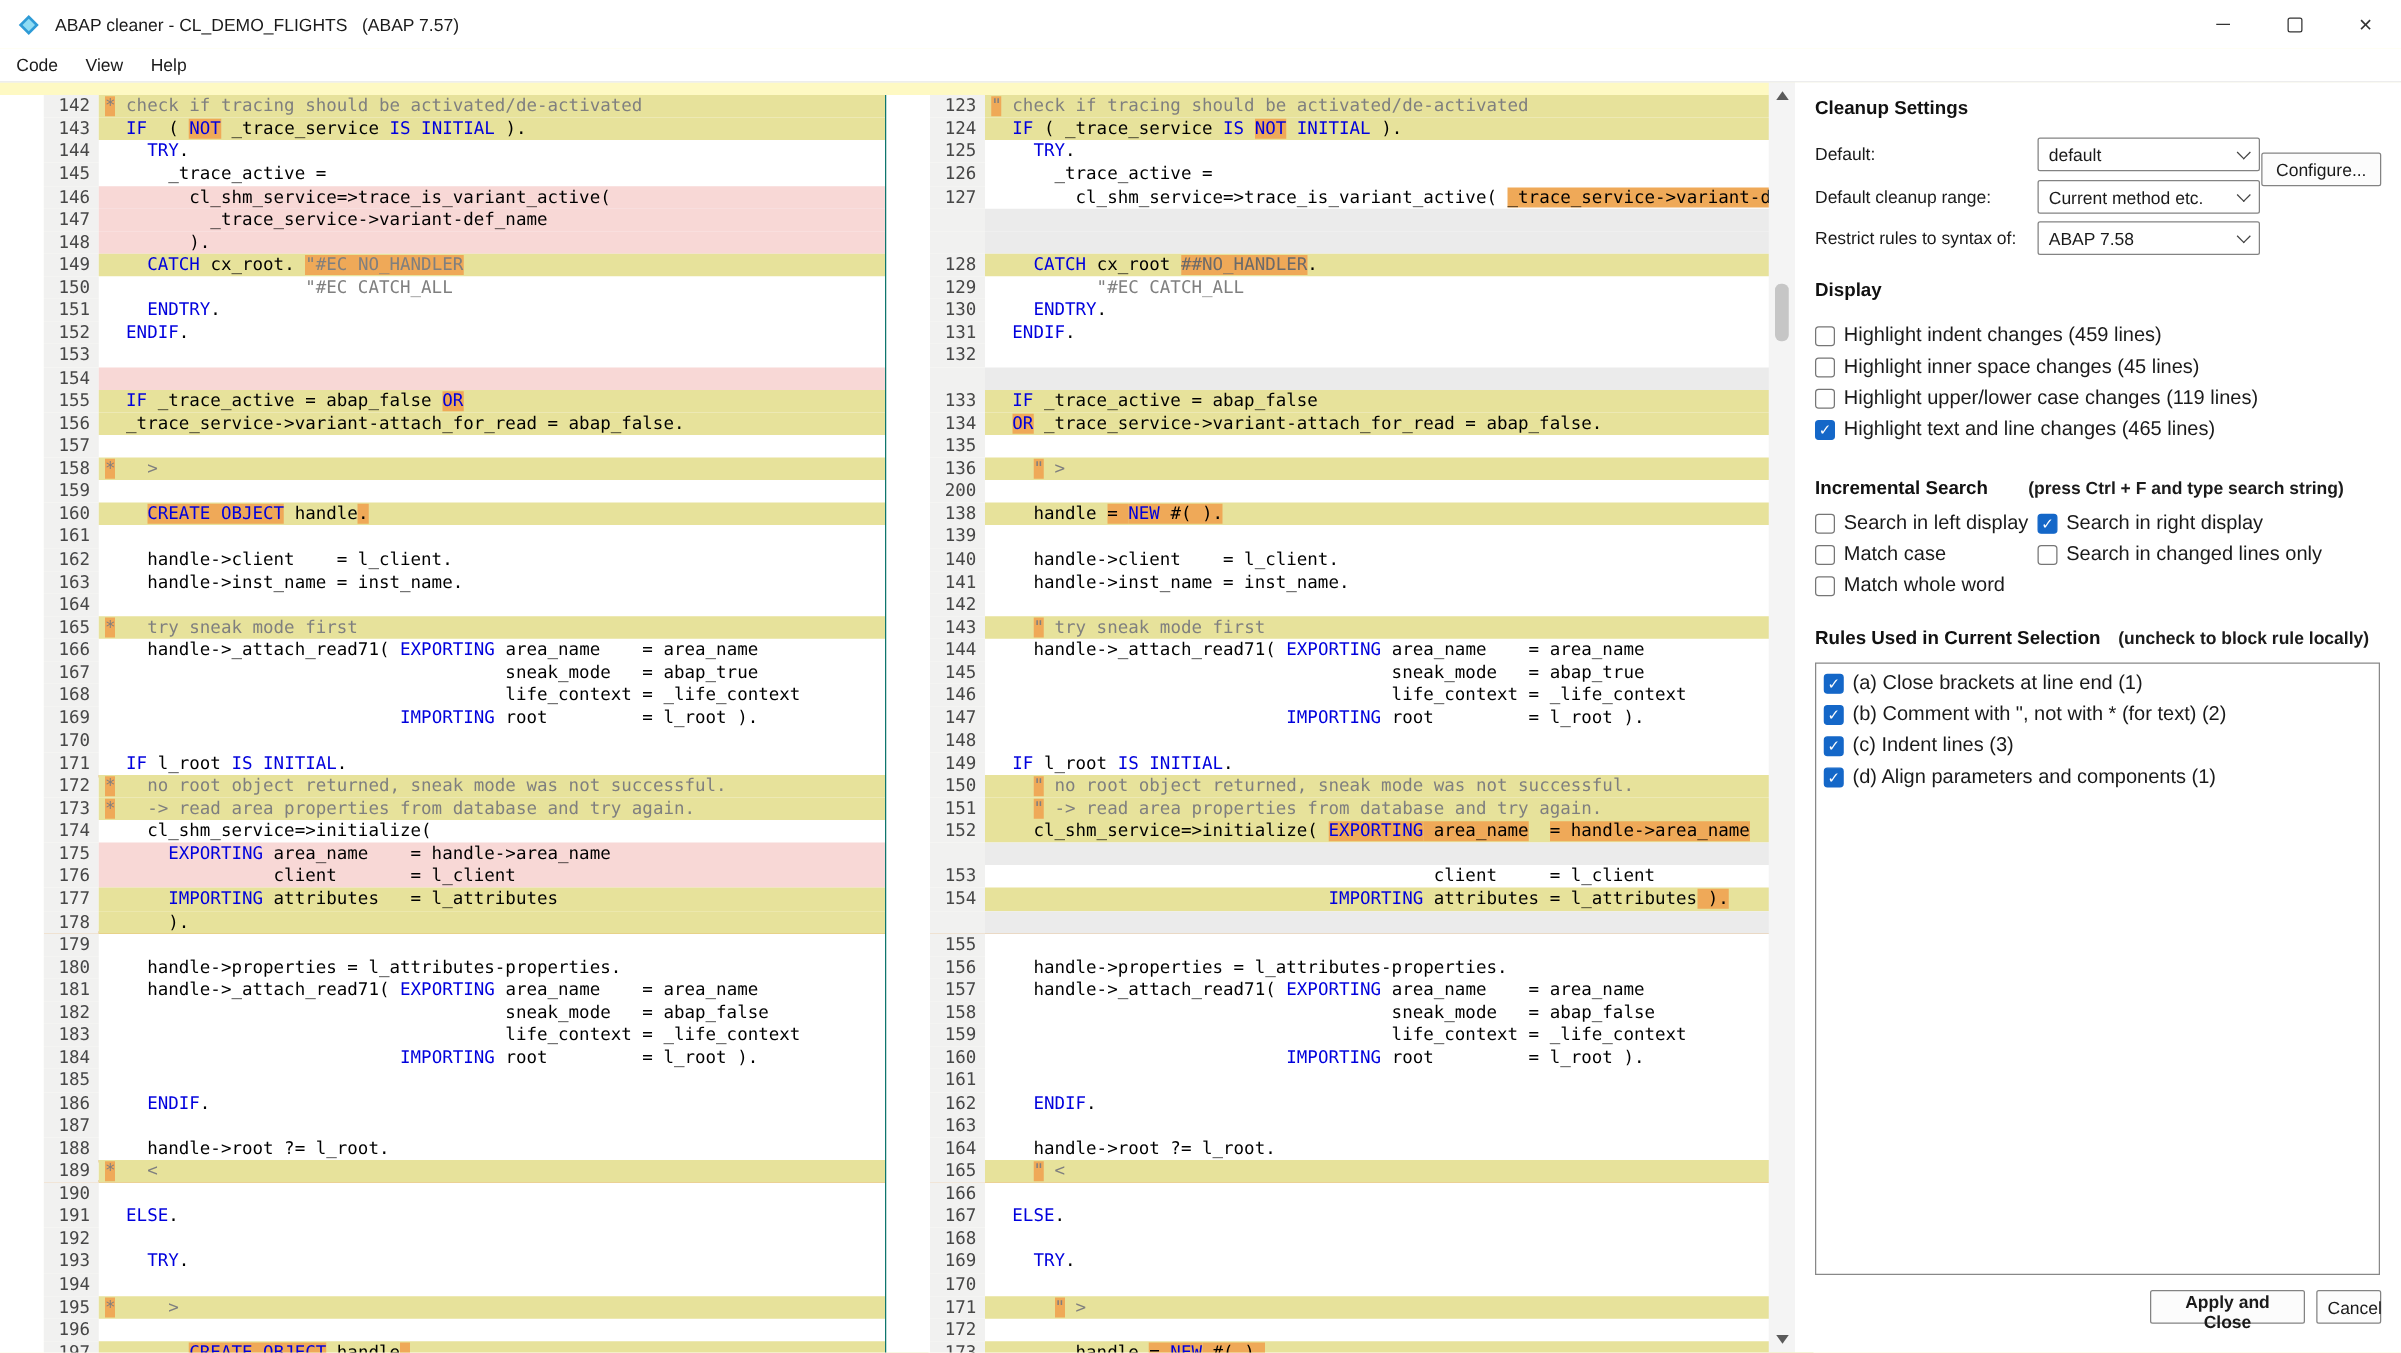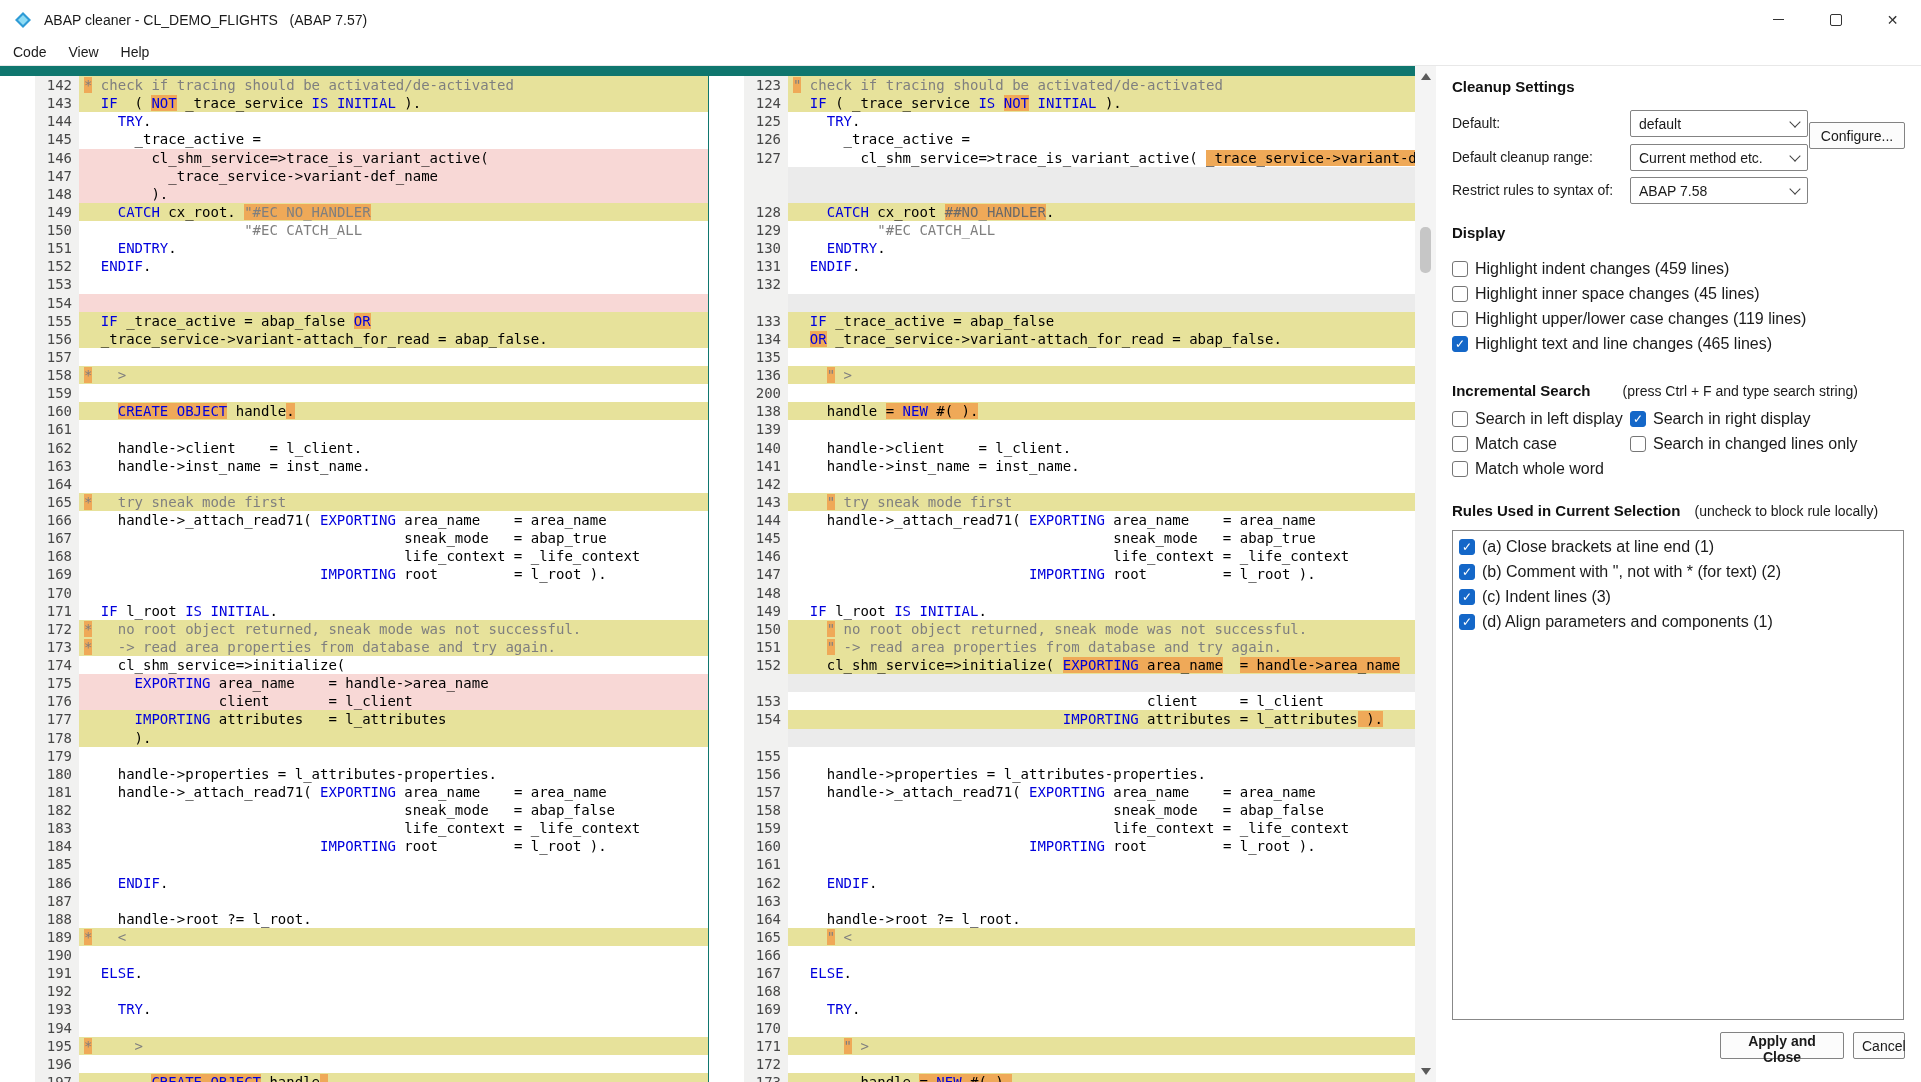--- a/index.html
+++ b/index.html
@@ -1,17 +1,17 @@
 <!DOCTYPE html>
 <html style="--yellow: #e7e29b; --pink: #f8d8d6; --filler: #ebebeb; --orange: #efa958; --sel: #e0821a; --kw: #0000dd; --com: #7f7f7f; --accent: #1467c8;"><head>
 <meta charset="utf-8">
 <style>
   html,body{margin:0;padding:0;width:1921px;height:1082px;overflow:hidden;background:#fff;
     font-family:"Liberation Sans",sans-serif;-webkit-font-smoothing:antialiased;}
-  .window{position:relative;width:1921px;height:1082px;background:#0f766e;}
+  .window{position:relative;width:1921px;height:1082px;background:#fef9c3;}
 
   
   .titlebar{position:absolute;left:0;top:0;width:100%;height:39px;background:#fff;display:flex;align-items:center;}
   .app-icon{margin-left:14px;width:18px;height:18px;flex:none;}
   .title-text{margin-left:12px;font-size:14px;color:#1a1a1a;white-space:pre;}
   .win-controls{margin-left:auto;display:flex;height:39px;}
   .win-btn{width:57px;height:39px;display:flex;align-items:center;justify-content:center;}
   .ic-min{width:11px;height:0;border-top:1px solid #333;}
   .ic-max{width:10px;height:10px;border:1px solid #333;border-radius:2px;}
   .ic-close{font-size:14px;color:#333;line-height:1;}
@@ -45,21 +45,21 @@
   .vscroll{position:absolute;left:1415px;top:66px;width:21px;height:1016px;background:#f4f4f4;}
   .sb-btn{position:absolute;left:0;width:21px;height:21px;display:flex;align-items:center;justify-content:center;}
   .sb-up{top:0;} .sb-down{bottom:0;}
   .tri-up{width:0;height:0;border-left:5px solid transparent;border-right:5px solid transparent;border-bottom:7px solid #5a5a5a;}
   .tri-down{width:0;height:0;border-left:5px solid transparent;border-right:5px solid transparent;border-top:7px solid #5a5a5a;}
   .sb-thumb{position:absolute;left:5px;top:161px;width:11px;height:46px;background:#c6c6c6;border-radius:5px;}
 
   
   .settings{position:absolute;left:1436px;top:66px;width:485px;height:1016px;background:#fff;}
   .h{position:absolute;left:16px;font-size:15px;font-weight:bold;color:#111;white-space:nowrap;}
-  .hint{font-weight:normal;font-size:14px;color:#1a1a1a;}
+  .hint{font-weight:bold;font-size:14px;color:#1a1a1a;}
   .form-row{position:absolute;left:16px;right:16px;height:27px;}
   .flabel{position:absolute;left:0;top:5px;font-size:14px;color:#1a1a1a;white-space:nowrap;}
   .dropdown{position:absolute;left:178px;top:0;width:178px;height:27px;box-sizing:border-box;
     border:1px solid #838383;border-radius:2px;background:#fff;display:flex;align-items:center;
     padding:0 8px;font-size:14px;color:#1a1a1a;}
   .chev{width:7px;height:7px;border-right:1.4px solid #444;border-bottom:1.4px solid #444;
     transform:rotate(45deg);margin-left:auto;margin-top:-3px;flex:none;}
   .btn{box-sizing:border-box;height:27px;border:1px solid #838383;border-radius:2px;background:#fcfcfc;
     font-size:14px;font-family:inherit;color:#1a1a1a;padding:0 8px;}
   .btn-configure{position:absolute;right:0;top:12px;width:96px;text-align:center;}

